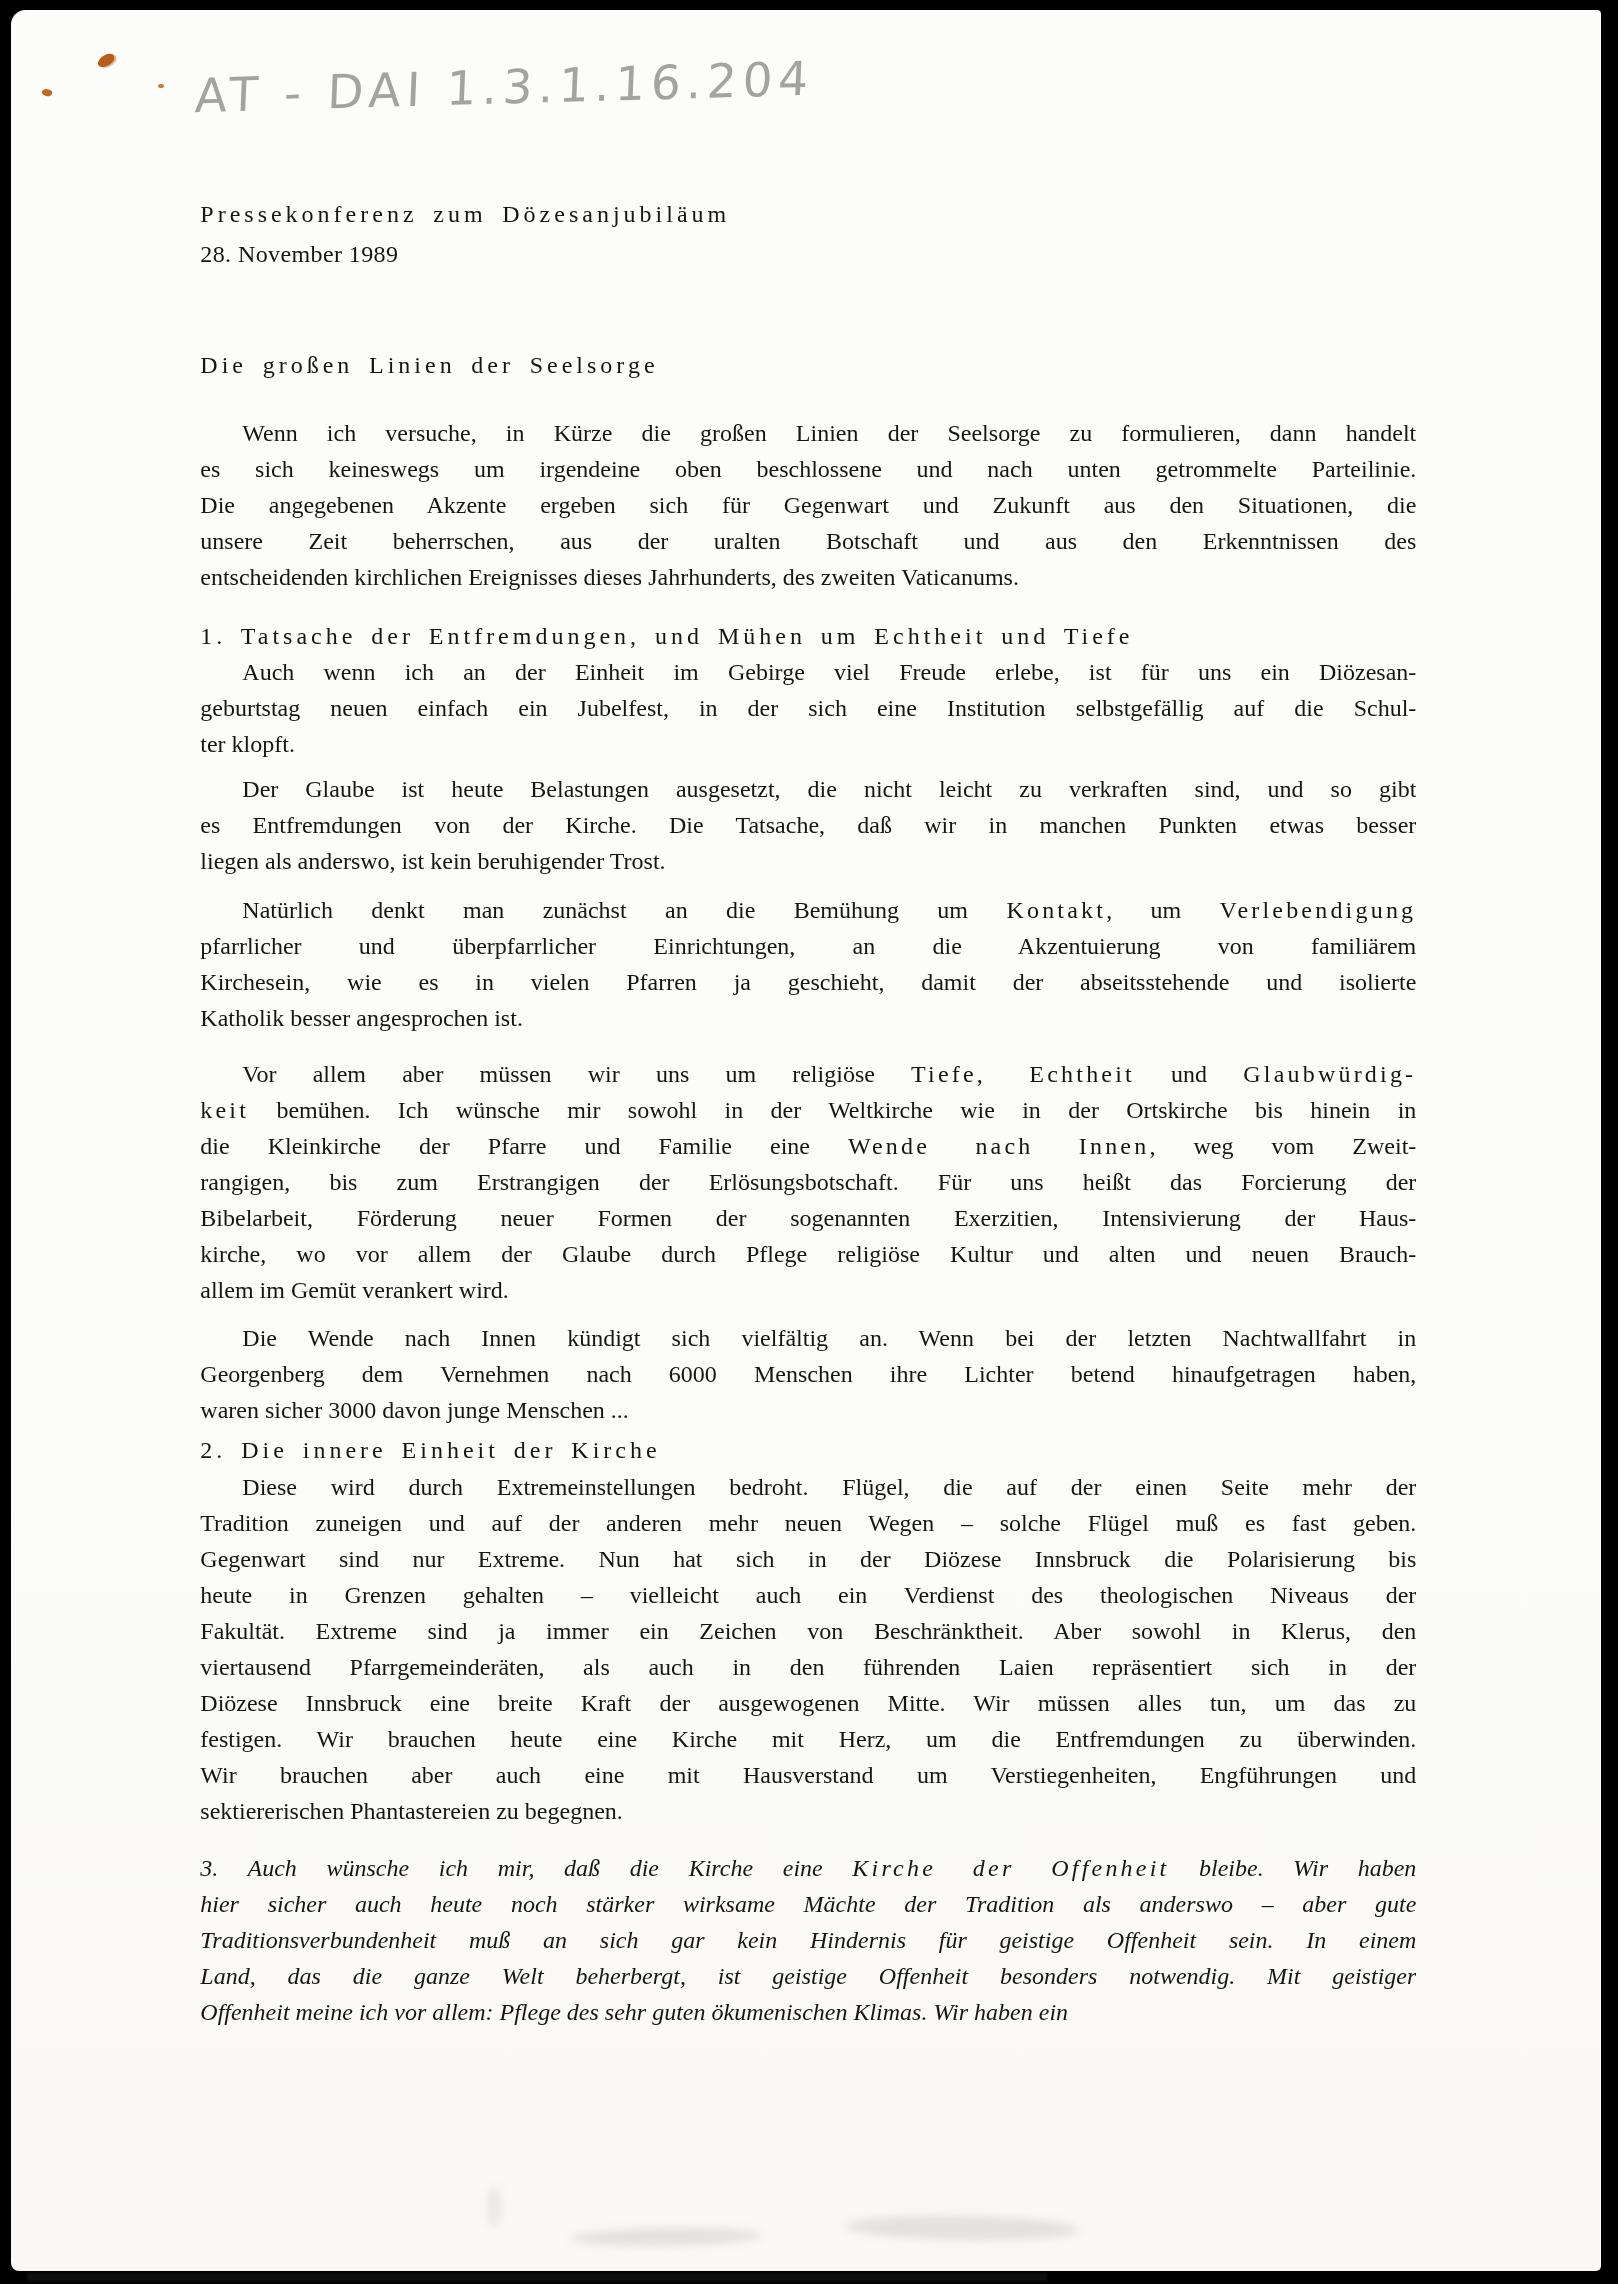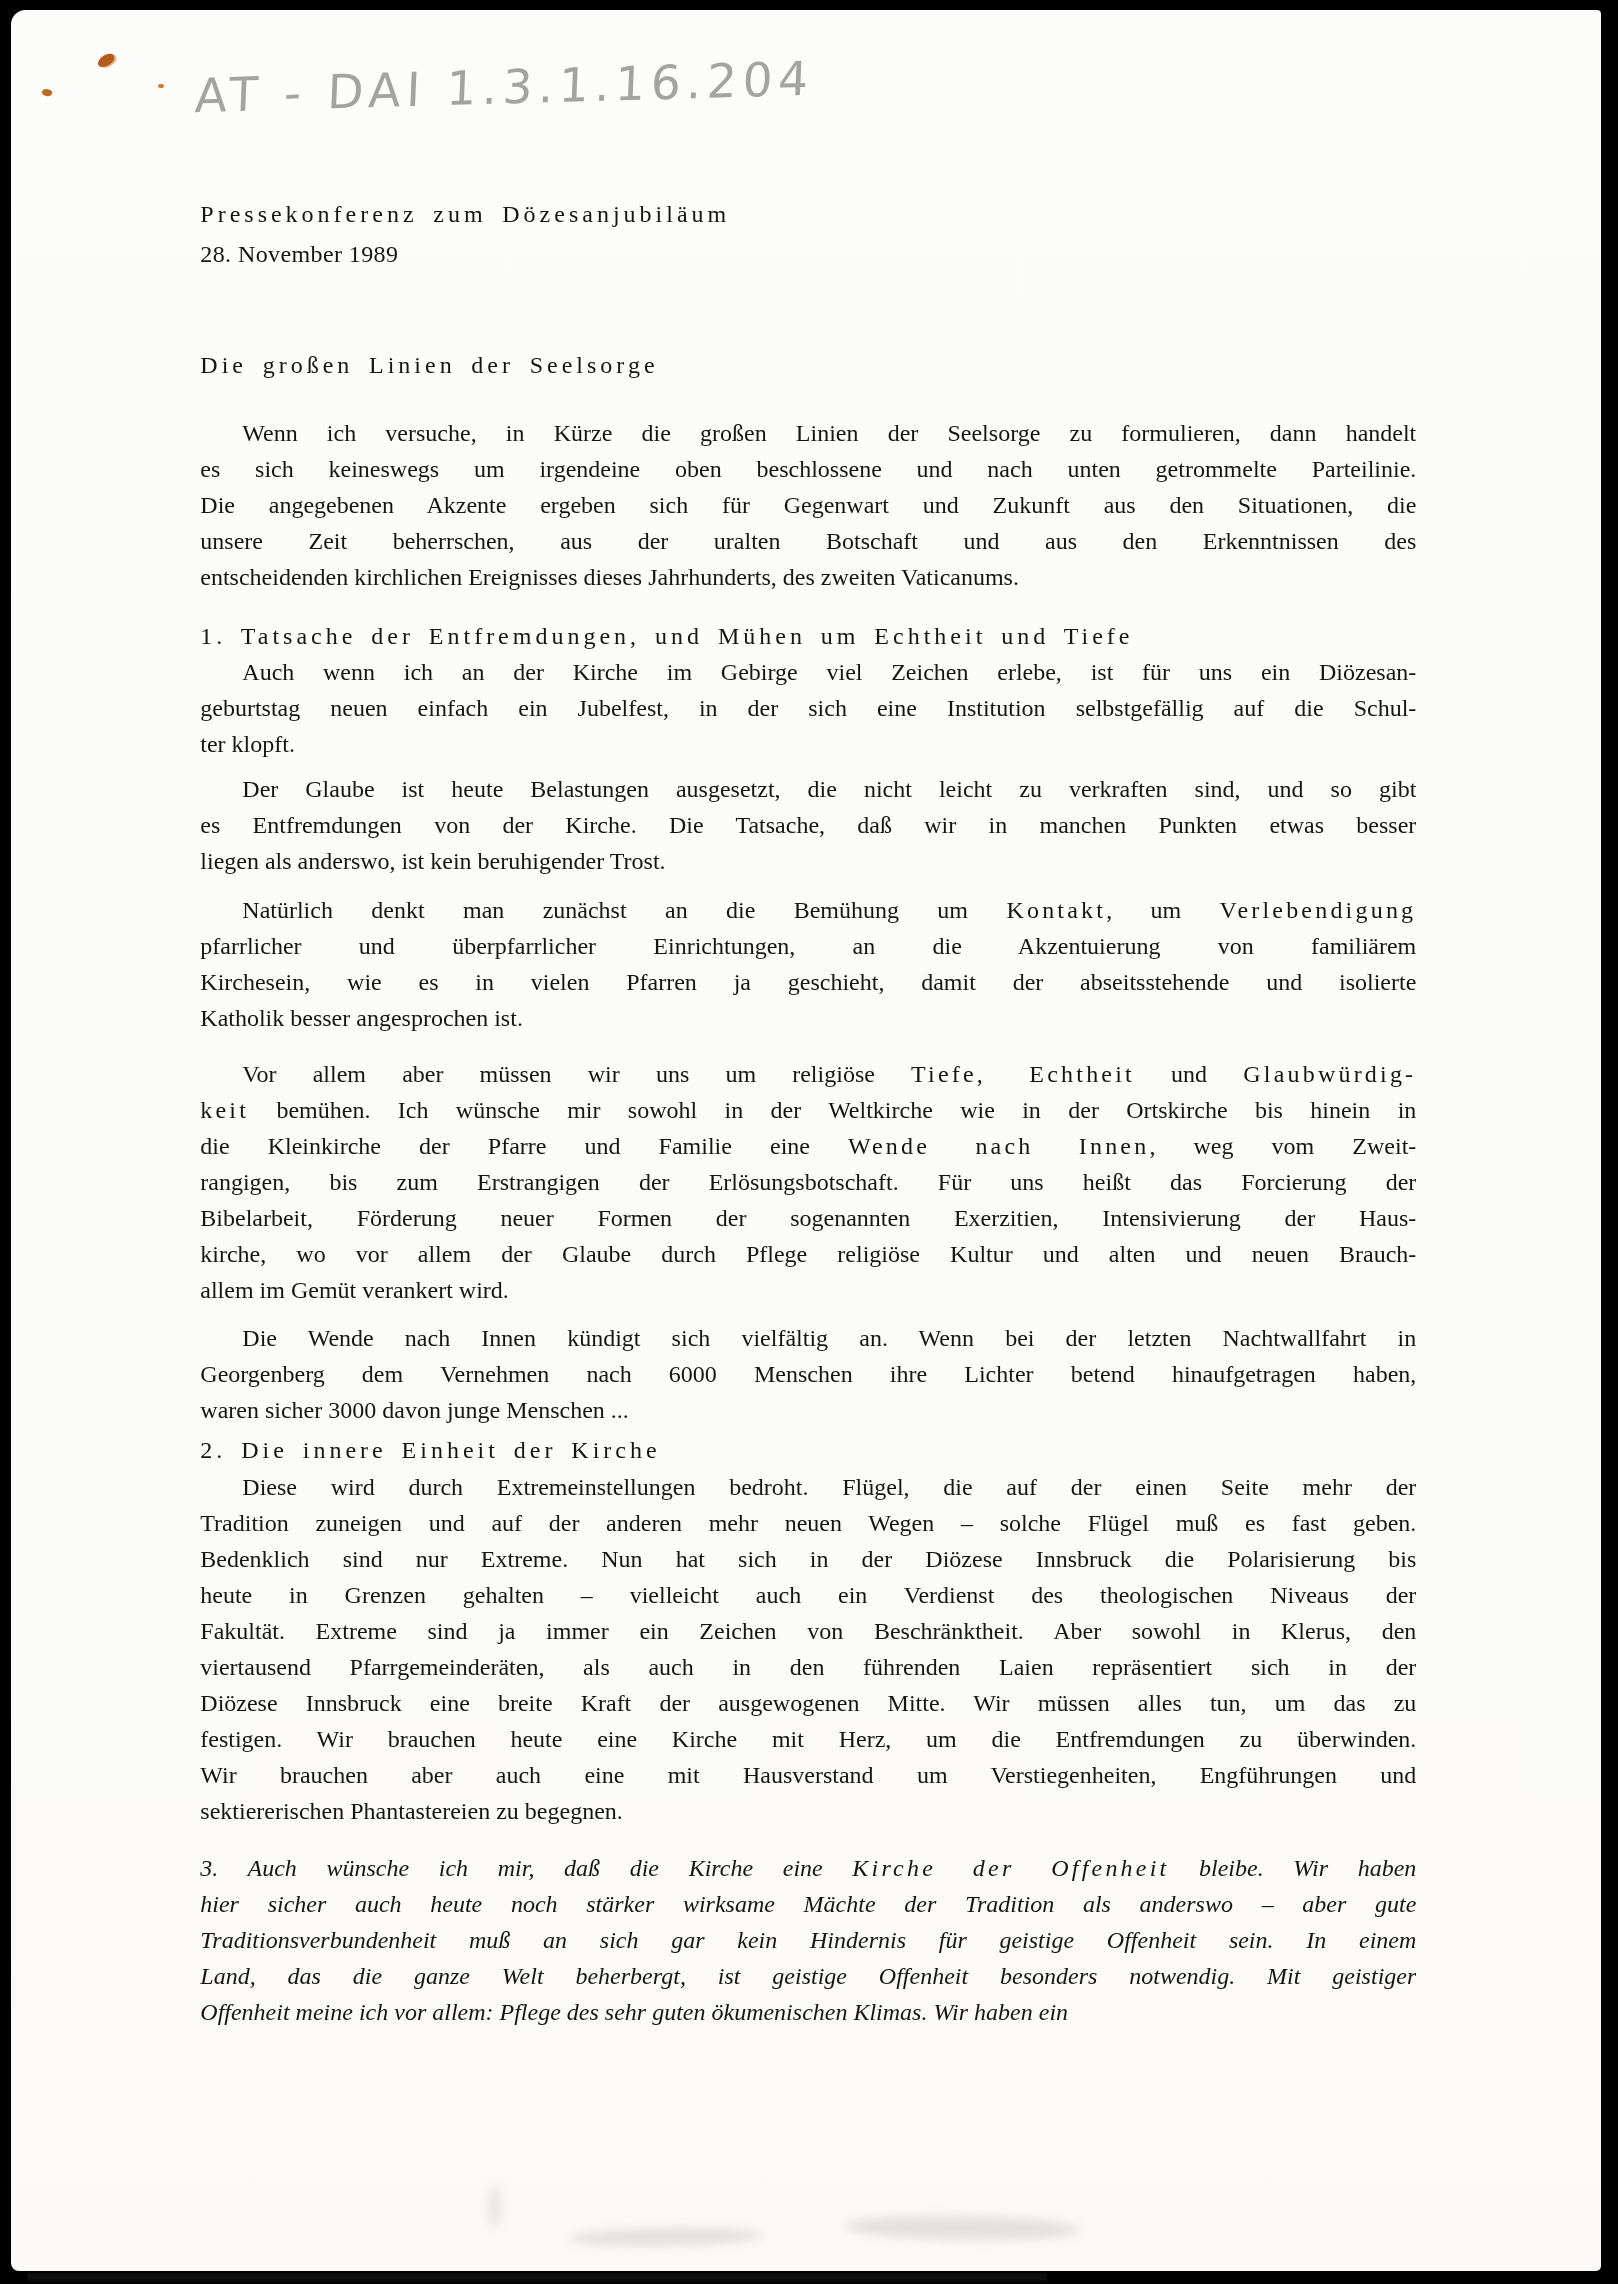--- a/index.html
+++ b/index.html
@@ -74,21 +74,21 @@
             <div class="line indent"><span>Wenn ich versuche, in Kürze die großen Linien der Seelsorge zu formulieren, dann handelt</span></div>
             <div class="line"><span>es sich keineswegs um irgendeine oben beschlossene und nach unten getrommelte Parteilinie.</span></div>
             <div class="line"><span>Die angegebenen Akzente ergeben sich für Gegenwart und Zukunft aus den Situationen, die</span></div>
             <div class="line"><span>unsere Zeit beherrschen, aus der uralten Botschaft und aus den Erkenntnissen des</span></div>
             <div class="line last"><span>entscheidenden kirchlichen Ereignisses dieses Jahrhunderts, des zweiten Vaticanums.</span></div>
           </div>
           <div class="block heading" style="margin-top: 23px;">
             <div class="line last"><span>1. Tatsache der Entfremdungen, und Mühen um Echtheit und Tiefe</span></div>
           </div>
           <div class="block para" style="margin-top: 0px;">
-            <div class="line indent"><span>Auch wenn ich an der Kirche im Gebirge viel Zeichen erlebe, ist für uns ein Diözesan-</span></div>
+            <div class="line indent"><span>Auch wenn ich an der Einheit im Gebirge viel Freude erlebe, ist für uns ein Diözesan-</span></div>
             <div class="line"><span>geburtstag neuen einfach ein Jubelfest, in der sich eine Institution selbstgefällig auf die Schul-</span></div>
             <div class="line last"><span>ter klopft.</span></div>
           </div>
           <div class="block para" style="margin-top: 9.7px;">
             <div class="line indent"><span>Der Glaube ist heute Belastungen ausgesetzt, die nicht leicht zu verkraften sind, und so gibt</span></div>
             <div class="line"><span>es Entfremdungen von der Kirche. Die Tatsache, daß wir in manchen Punkten etwas besser</span></div>
             <div class="line last"><span>liegen als anderswo, ist kein beruhigender Trost.</span></div>
           </div>
           <div class="block para" style="margin-top: 13px;">
             <div class="line indent"><span>Natürlich denkt man zunächst an die Bemühung um </span><span class="gesperrt">Kontakt</span><span>, um </span><span class="gesperrt">Verlebendigung</span></div>
@@ -109,21 +109,21 @@
             <div class="line indent"><span>Die Wende nach Innen kündigt sich vielfältig an. Wenn bei der letzten Nachtwallfahrt in</span></div>
             <div class="line"><span>Georgenberg dem Vernehmen nach 6000 Menschen ihre Lichter betend hinaufgetragen haben,</span></div>
             <div class="line last"><span>waren sicher 3000 davon junge Menschen ...</span></div>
           </div>
           <div class="block heading" style="margin-top: 4px;">
             <div class="line last"><span>2. Die innere Einheit der Kirche</span></div>
           </div>
           <div class="block para" style="margin-top: 1.6px;">
             <div class="line indent"><span>Diese wird durch Extremeinstellungen bedroht. Flügel, die auf der einen Seite mehr der</span></div>
             <div class="line"><span>Tradition zuneigen und auf der anderen mehr neuen Wegen – solche Flügel muß es fast geben.</span></div>
-            <div class="line"><span>Bedenklich sind nur Extreme. Nun hat sich in der Diözese Innsbruck die Polarisierung bis</span></div>
+            <div class="line"><span>Gegenwart sind nur Extreme. Nun hat sich in der Diözese Innsbruck die Polarisierung bis</span></div>
             <div class="line"><span>heute in Grenzen gehalten – vielleicht auch ein Verdienst des theologischen Niveaus der</span></div>
             <div class="line"><span>Fakultät. Extreme sind ja immer ein Zeichen von Beschränktheit. Aber sowohl in Klerus, den</span></div>
             <div class="line"><span>viertausend Pfarrgemeinderäten, als auch in den führenden Laien repräsentiert sich in der</span></div>
             <div class="line"><span>Diözese Innsbruck eine breite Kraft der ausgewogenen Mitte. Wir müssen alles tun, um das zu</span></div>
             <div class="line"><span>festigen. Wir brauchen heute eine Kirche mit Herz, um die Entfremdungen zu überwinden.</span></div>
             <div class="line"><span>Wir brauchen aber auch eine mit Hausverstand um Verstiegenheiten, Engführungen und</span></div>
             <div class="line last"><span>sektiererischen Phantastereien zu begegnen.</span></div>
           </div>
           <div class="block para" style="margin-top: 21px; font-style: italic;">
             <div class="line"><span>3. Auch wünsche ich mir, daß die Kirche eine </span><span class="gesperrt">Kirche der Offenheit</span><span> bleibe. Wir haben</span></div>

